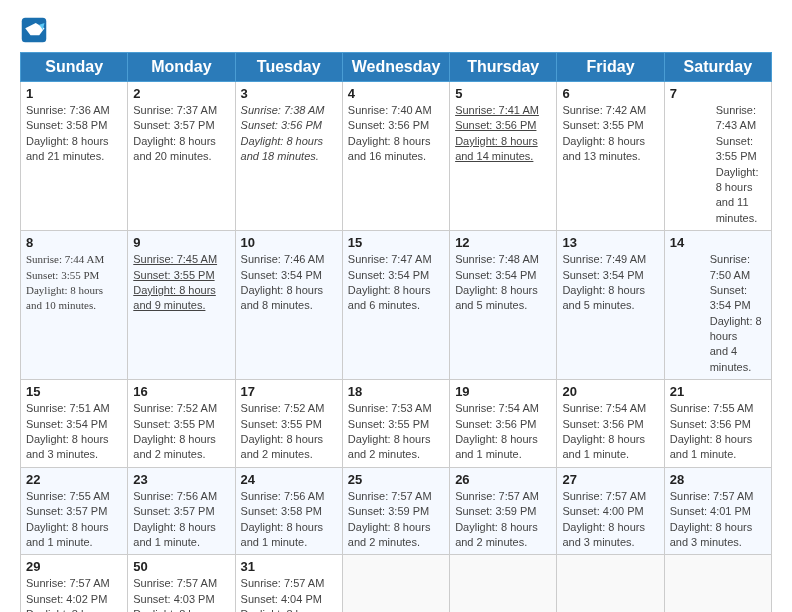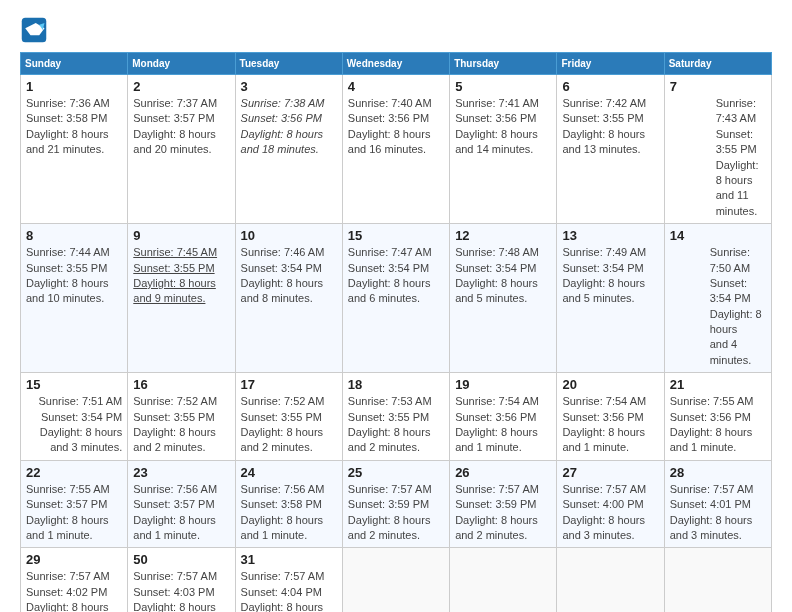--- a/index.html
+++ b/index.html
@@ -51,24 +51,24 @@
       margin-top: 2px;
     }
     table {
       width: 100%;
       border-collapse: collapse;
       table-layout: fixed;
     }
     thead tr th {
       background: #2b7bb9;
       color: #fff;
-      font-size: 10px;
+      font-size: 16px;
       font-weight: bold;
       padding: 5px 4px;
-      text-align: left;
+      text-align: center;
       border: 1px solid #4a9dd4;
     }
     tbody tr td {
       border: 1px solid #ccc;
       vertical-align: top;
       padding: 4px 5px;
       font-size: 9.5px;
       color: #333;
       height: 78px;
       background: #fff;
@@ -154,21 +154,21 @@
           </td>
           <td>
             <span class="day-num">4</span>
             <div class="day-info" style="white-space: pre-line;">Sunrise: 7:40 AM
 Sunset: 3:56 PM
 Daylight: 8 hours
 and 16 minutes.</div>
           </td>
           <td>
             <span class="day-num">5</span>
-            <div class="day-info" style="white-space: pre-line;">Sunrise: 7:41 AM
+            <div class="day-info" style="white-space: pre-line; text-decoration: underline;">Sunrise: 7:41 AM
 Sunset: 3:56 PM
 Daylight: 8 hours
 and 14 minutes.</div>
           </td>
           <td>
             <span class="day-num">6</span>
             <div class="day-info" style="white-space: pre-line;">Sunrise: 7:42 AM
 Sunset: 3:55 PM
 Daylight: 8 hours
 and 13 minutes.</div>
@@ -177,21 +177,21 @@
             <span class="day-num">7</span>
             <div class="day-info" style="white-space: pre-line; margin-left: 46px;">Sunrise: 7:43 AM
 Sunset: 3:55 PM
 Daylight: 8 hours
 and 11 minutes.</div>
           </td>
         </tr>
         <tr>
           <td>
             <span class="day-num">8</span>
-            <div class="day-info" style="white-space: pre-line;">Sunrise: 7:44 AM
+            <div class="day-info" style="white-space: pre-line; font-family: Liberation Serif, serif;">Sunrise: 7:44 AM
 Sunset: 3:55 PM
 Daylight: 8 hours
 and 10 minutes.</div>
           </td>
           <td>
             <span class="day-num">9</span>
             <div class="day-info" style="white-space: pre-line; text-decoration: underline;">Sunrise: 7:45 AM
 Sunset: 3:55 PM
 Daylight: 8 hours
 and 9 minutes.</div>
@@ -228,21 +228,21 @@
             <span class="day-num">14</span>
             <div class="day-info" style="white-space: pre-line; margin-left: 40px;">Sunrise: 7:50 AM
 Sunset: 3:54 PM
 Daylight: 8 hours
 and 4 minutes.</div>
           </td>
         </tr>
         <tr>
           <td>
             <span class="day-num">15</span>
-            <div class="day-info" style="white-space: pre-line; text-align: right;">Sunrise: 7:51 AM
+            <div class="day-info" style="white-space: pre-line;">Sunrise: 7:51 AM
 Sunset: 3:54 PM
 Daylight: 8 hours
 and 3 minutes.</div>
           </td>
           <td>
             <span class="day-num">16</span>
             <div class="day-info" style="white-space: pre-line;">Sunrise: 7:52 AM
 Sunset: 3:55 PM
 Daylight: 8 hours
 and 2 minutes.</div>

